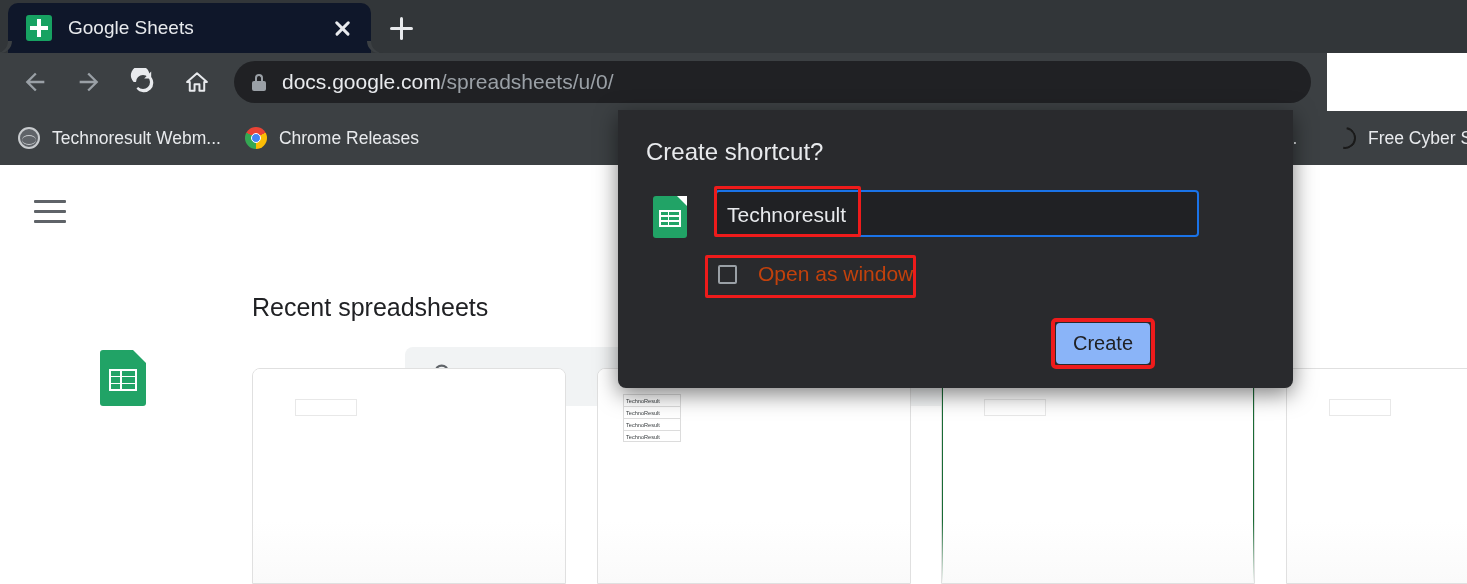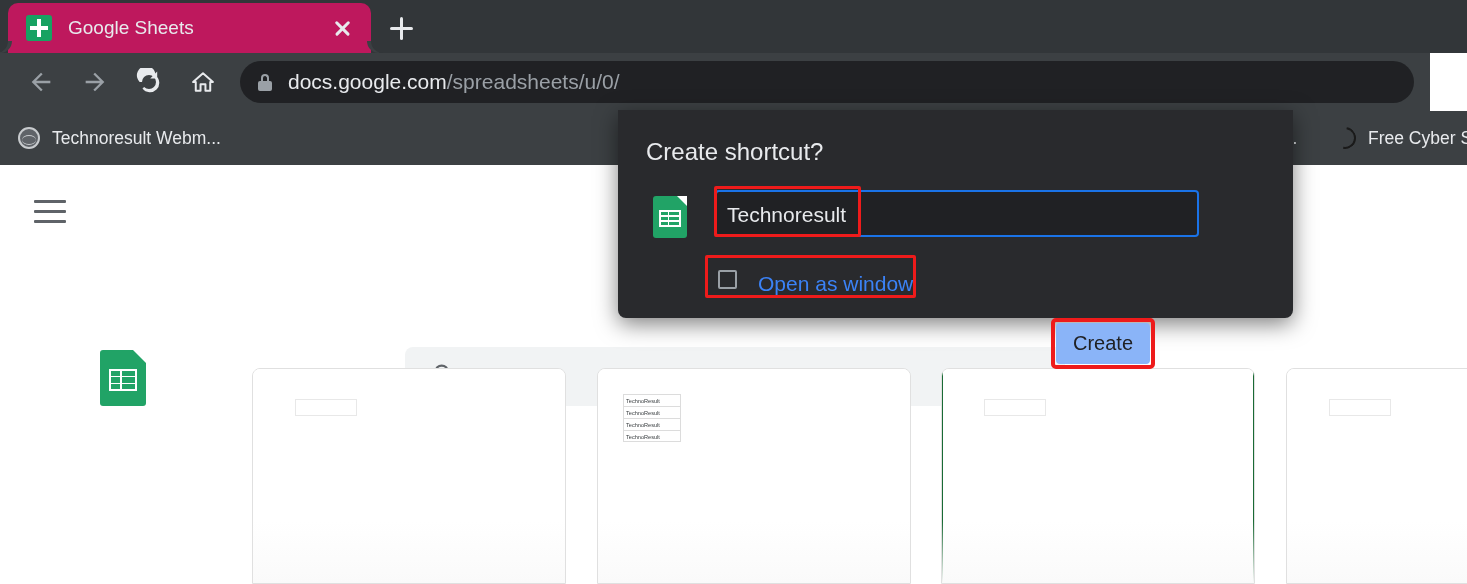--- a/index.html
+++ b/index.html
@@ -12,21 +12,21 @@
 
   
   #browser { position: absolute; inset: 0; }
 
   .chrome-tabstrip {
     position: absolute; top: 0; left: 0; width: 1467px; height: 53px;
     background: #323639;
   }
   .tab {
     position: absolute; left: 8px; top: 3px; width: 363px; height: 50px;
-    background: #be185d;
+    background: #0f172a;
     border-radius: 10px 10px 0 0;
     display: flex; align-items: center;
   }
   .tab-corner-l, .tab-corner-r {
     position: absolute; bottom: 0; width: 12px; height: 12px; background: #323639;
   }
   .tab-corner-l { left: -12px; border-bottom-right-radius: 12px; box-shadow: 4px 0 0 0 #3c4043; }
   .tab-corner-r { right: -12px; border-bottom-left-radius: 12px; box-shadow: -4px 0 0 0 #3c4043; }
   .tab-favicon {
     margin-left: 18px; width: 26px; height: 26px;
@@ -58,22 +58,22 @@
     cursor: pointer;
   }
   .newtab::before, .newtab::after {
     content: ""; position: absolute; background: #e8eaed; border-radius: 2px;
   }
   .newtab::before { left: 7px; top: 16.5px; width: 23px; height: 3px; }
   .newtab::after  { left: 10px; top: 6.5px; width: 3px; height: 23px; margin-left: 0; }
   .newtab::after { left: 16.5px; top: 6.5px; width: 3px; height: 23px; }
 
   .chrome-toolbar {
-    position: absolute; top: 53px; left: 0; width: 1430px; height: 58px;
-    background: #3c4043; display: flex; align-items: center; padding-left: 6px;
+    position: absolute; top: 53px; left: 0; width: 1327px; height: 58px;
+    background: #3c4043; display: flex; align-items: center;
   }
   .nav-btn {
     width: 46px; height: 46px; margin-left: 8px; flex: none;
     display: flex; align-items: center; justify-content: center;
     cursor: pointer;
   }
   .nav-btn:first-child { margin-left: 12px; }
   .nav-btn svg { display: block; }
 
   .omnibox {
@@ -197,21 +197,21 @@
   .mini-col-a { position: absolute; left: 0; top: 0; width: 1px; height: 216px; background: #1a6b35; }
   .mini-col-b { position: absolute; right: 0; top: 0; width: 1px; height: 216px; background: #1a6b35; }
   .mini-rows { position: absolute; left: 25px; top: 25px; }
   .mini-rows .r {
     width: 58px; height: 12px; border: 1px solid #dcdcdc; border-bottom: none;
     font-size: 5.6px; color: #3c4043; padding-left: 2px; line-height: 12px;
     font-family: "Liberation Sans", sans-serif; white-space: nowrap; overflow: hidden;
   }
   .mini-rows .r:last-child { border-bottom: 1px solid #dcdcdc; }
   .dialog {
-    position: absolute; left: 618px; top: 110px; width: 675px; height: 208px;
+    position: absolute; left: 618px; top: 110px; width: 675px; height: 278px;
     background: #292a2d; border-radius: 0 0 8px 8px;
     box-shadow: 0 6px 22px rgba(0,0,0,.5);
     z-index: 40;
   }
   .dialog-title {
     position: absolute; left: 28px; top: 28px; font-size: 24px; color: #e8eaed;
   }
   .dlg-icon { position: absolute; left: 653px; top: 196px; width: 34px; height: 42px; }
 
   .name-input {
@@ -227,21 +227,21 @@
     pointer-events: none;
   }
 
   .checkrow {
     position: absolute; left: 718px; top: 262px; display: flex; align-items: center;
   }
   .checkbox {
     width: 19px; height: 19px; border: 2px solid #9aa0a6; border-radius: 2px;
     flex: none; cursor: pointer;
   }
-  .checkrow .lbl { margin-left: 21px; font-size: 21px; color: #3b82f6; margin-top: 10px; }
+  .checkrow .lbl { margin-left: 21px; font-size: 21px; color: #c2410c; }
   .hl-check {
     position: absolute; left: 705px; top: 255px; width: 211px; height: 43px;
     border: 3px solid #ee1b1b; border-radius: 2px; z-index: 45; pointer-events: none;
   }
 
   .btn-create {
     position: absolute; left: 1056px; top: 323px; width: 94px; height: 41px;
     background: #8ab4f8; color: #202124; border-radius: 4px;
     display: flex; align-items: center; justify-content: center;
     font-size: 20px; cursor: pointer;
@@ -303,20 +303,24 @@
         </span>
       <span class="url"><span class="host">docs.google.com</span><span>/spreadsheets/u/0/</span></span>
     </div>
   </div>
 
   <div class="bookmarks">
     <div class="bm" style="margin-left:18px">
       <span class="bm-ico ico-globe"></span>
       <span class="bm-label">Technoresult Webm...</span>
     </div>
+    <div class="bm" style="margin-left:24px">
+      <span class="bm-ico ico-chrome"></span>
+      <span class="bm-label">Chrome Releases</span>
+    </div>
     <div class="bm" style="position:absolute;left:1278px;margin:0">
       <span class="bm-ellipsis">r...</span>
     </div>
     <div class="bm" style="position:absolute;left:1334px;margin:0">
       <span class="bm-ico ico-moon"></span>
       <span class="bm-label">Free Cyber S</span>
     </div>
   </div>
 
   <div id="page">
@@ -343,20 +347,21 @@
 
     <div class="gs-search">
       <span class="mag">
         <svg width="27" height="27" viewBox="0 0 24 24">
             <path d="M15.5 14h-.79l-.28-.27A6.47 6.47 0 0016 9.5 6.5 6.5 0 109.5 16c1.61 0 3.09-.59 4.23-1.57l.27.28v.79l5 4.99L20.49 19zm-6 0A4.5 4.5 0 1114 9.5 4.49 4.49 0 019.5 14z" fill="#5f6368"></path>
           </svg>
       </span>
       <span class="ph">Search</span>
     </div>
 
+    <div class="recent-title">Recent spreadsheets</div>
 
     <div class="list-view-btn">
       <svg width="32" height="28" viewBox="0 0 32 28">
         <rect x="1" y="2" width="30" height="24" fill="none" stroke="#5f6368" stroke-width="2.4"></rect>
         <rect x="4" y="5.5" width="5" height="4" fill="#5f6368"></rect>
         <rect x="11.5" y="5.5" width="16.5" height="4" fill="#5f6368"></rect>
         <rect x="4" y="12" width="5" height="4" fill="#5f6368"></rect>
         <rect x="11.5" y="12" width="16.5" height="4" fill="#5f6368"></rect>
         <rect x="4" y="18.5" width="5" height="4" fill="#5f6368"></rect>
         <rect x="11.5" y="18.5" width="16.5" height="4" fill="#5f6368"></rect>

